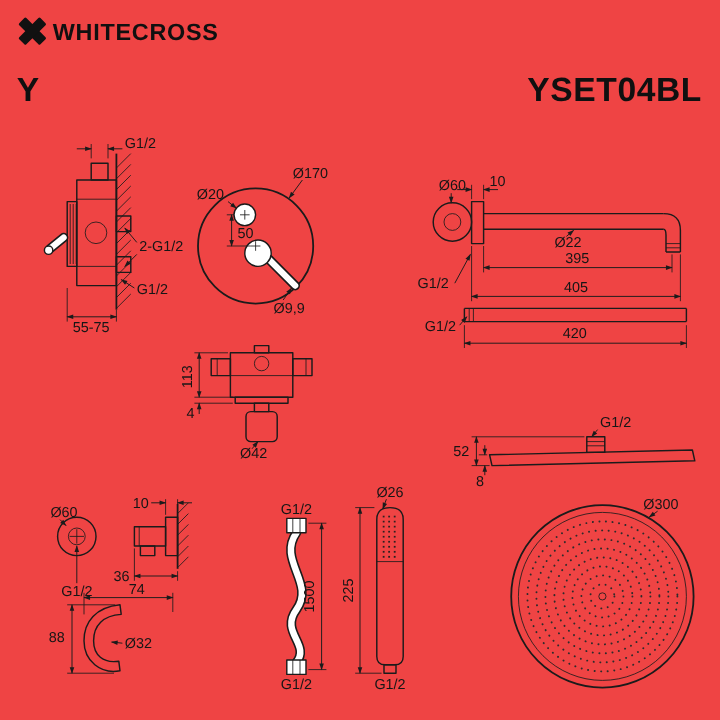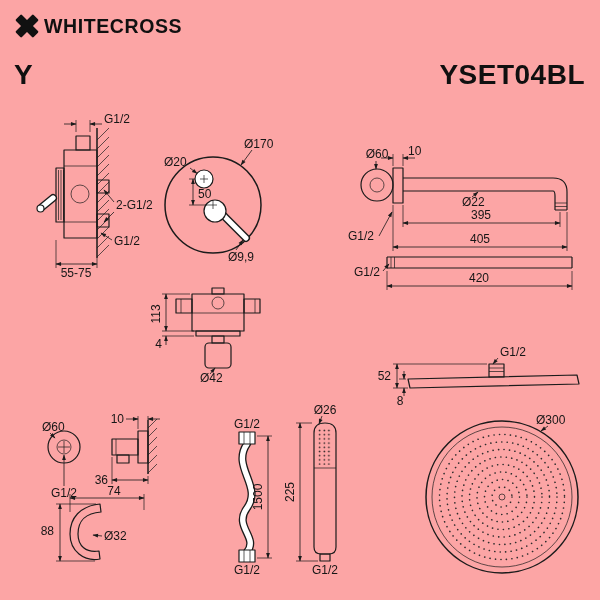--- a/index.html
+++ b/index.html
@@ -1,16 +1,16 @@
 <!DOCTYPE html>
 <html><head>
 <meta charset="utf-8">
 <style>
   html,body{margin:0;padding:0;background:#fff}
-  .sheet{width:600px;height:600px;background:#fca5a5;font-family:"Liberation Sans",sans-serif;position:relative;overflow:hidden}
+  .sheet{width:600px;height:600px;background:#ef4444;font-family:"Liberation Sans",sans-serif;position:relative;overflow:hidden}
   svg{display:block}
   text{font-family:"Liberation Sans",sans-serif}
   .brand{font-size:19.5px;font-weight:bold;letter-spacing:.6px;fill:#101010}
   .model{font-size:28px;font-weight:bold;letter-spacing:.5px;fill:#101010}
   .lbl{font-size:12px;fill:#161616}
   .mid{text-anchor:middle}
   .end{text-anchor:end}
   .o{stroke:#1b1b1b;stroke-width:1.2;fill:none;stroke-linejoin:round}
   .ow{stroke:#1b1b1b;stroke-width:1.2;fill:#fff;stroke-linejoin:round}
   .t{stroke:#1b1b1b;stroke-width:.7;fill:none}

